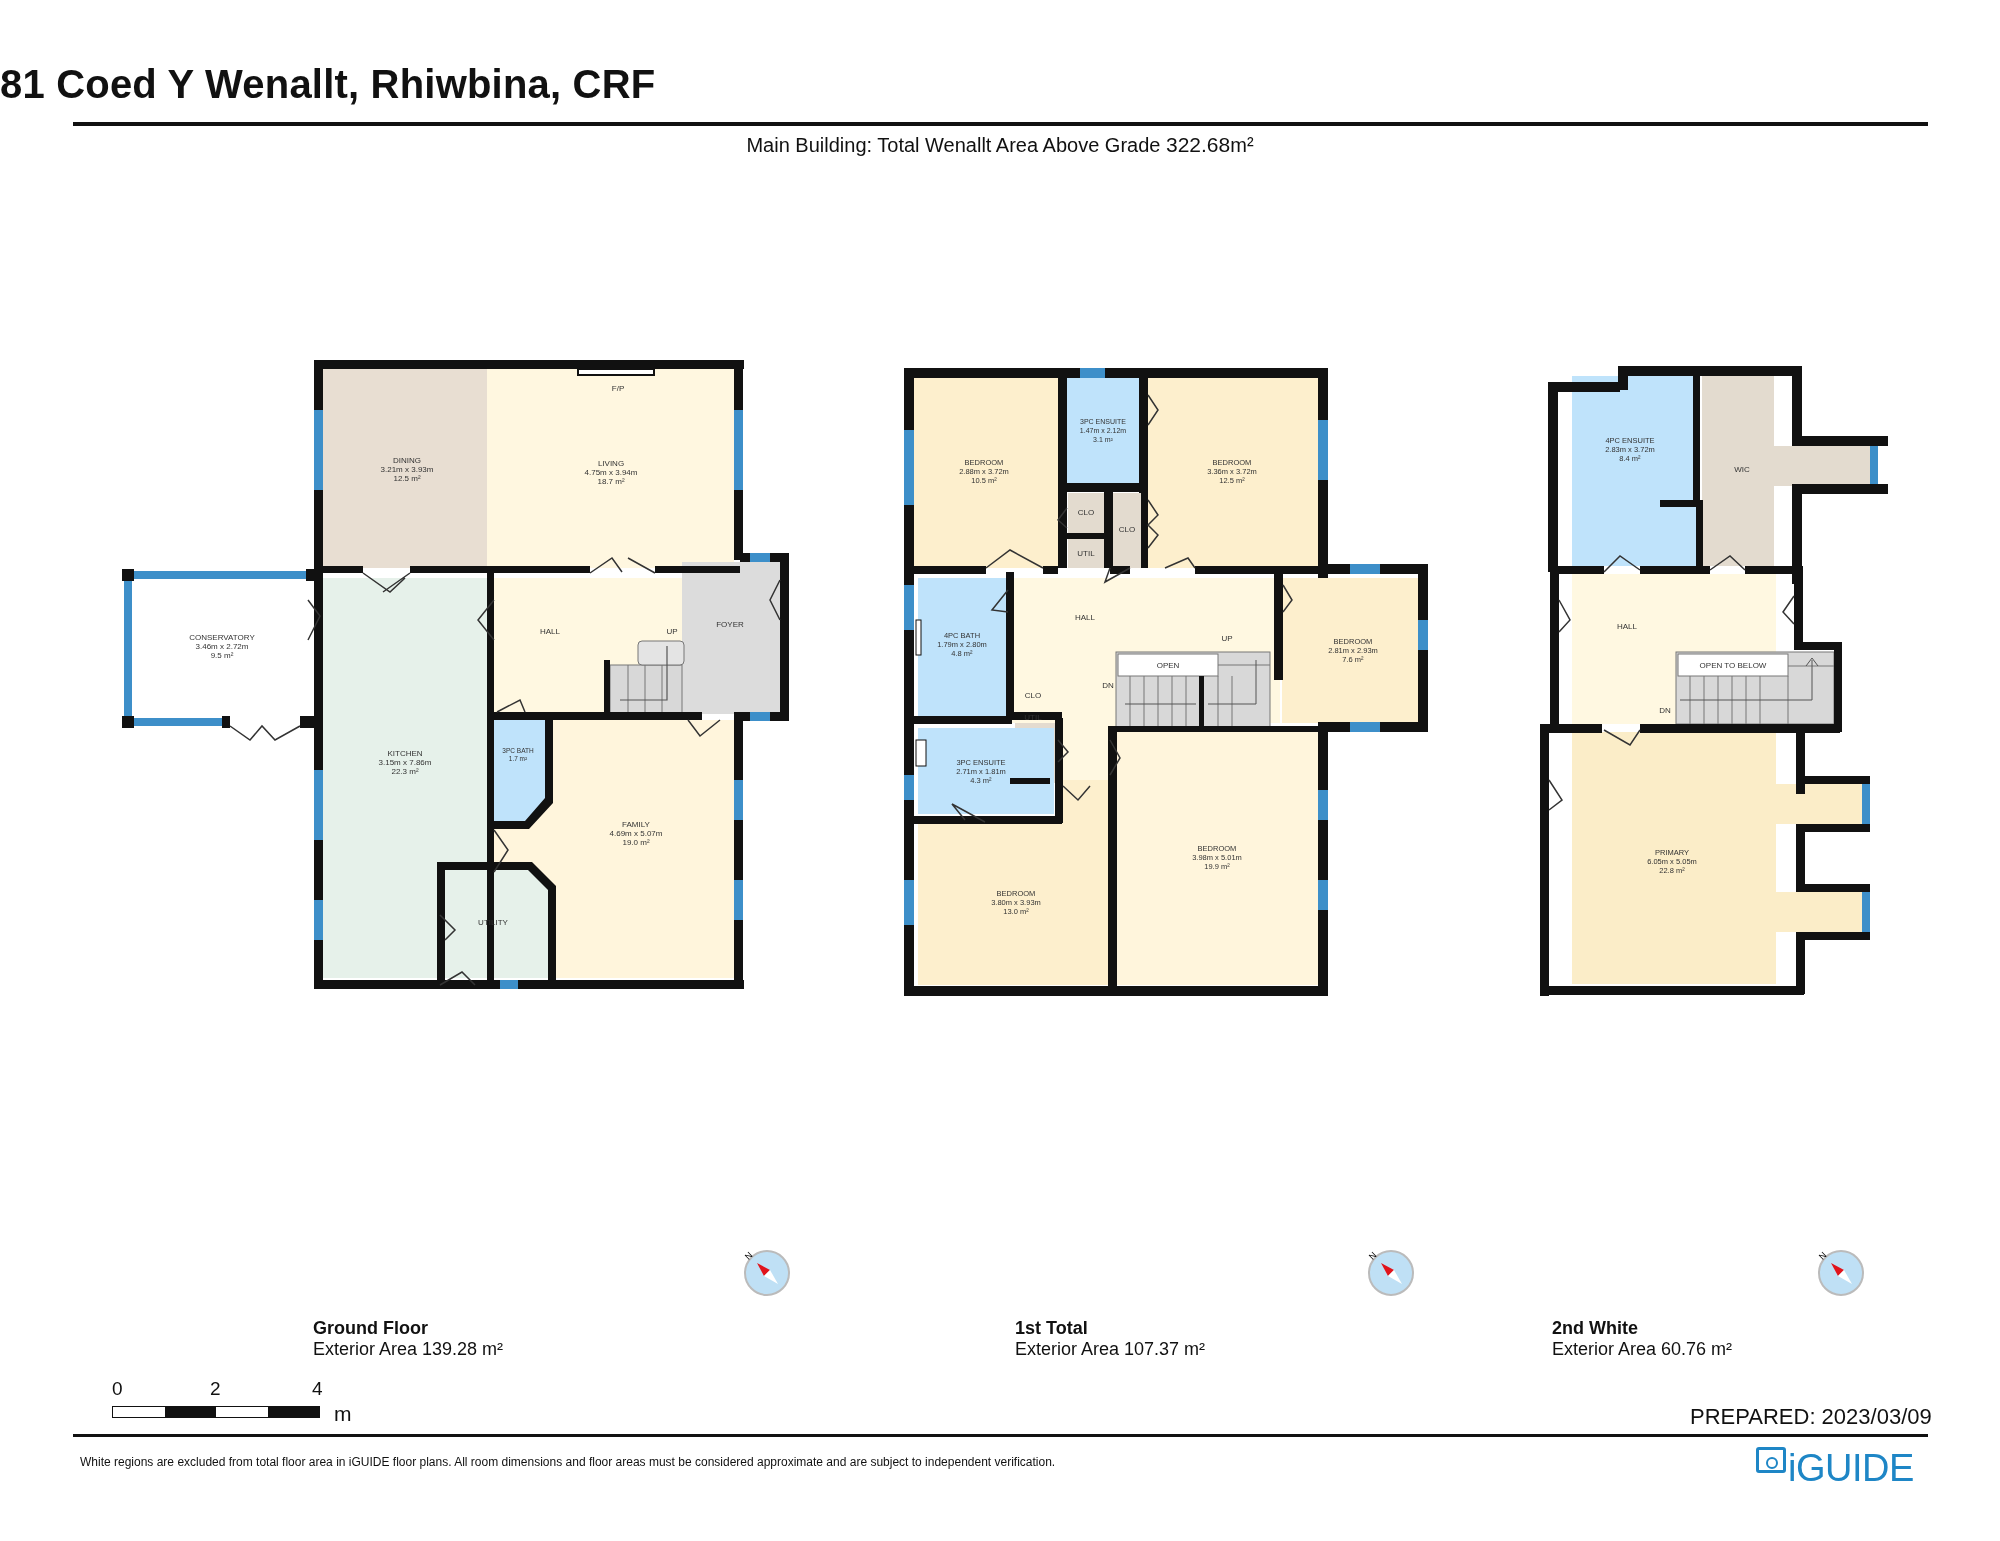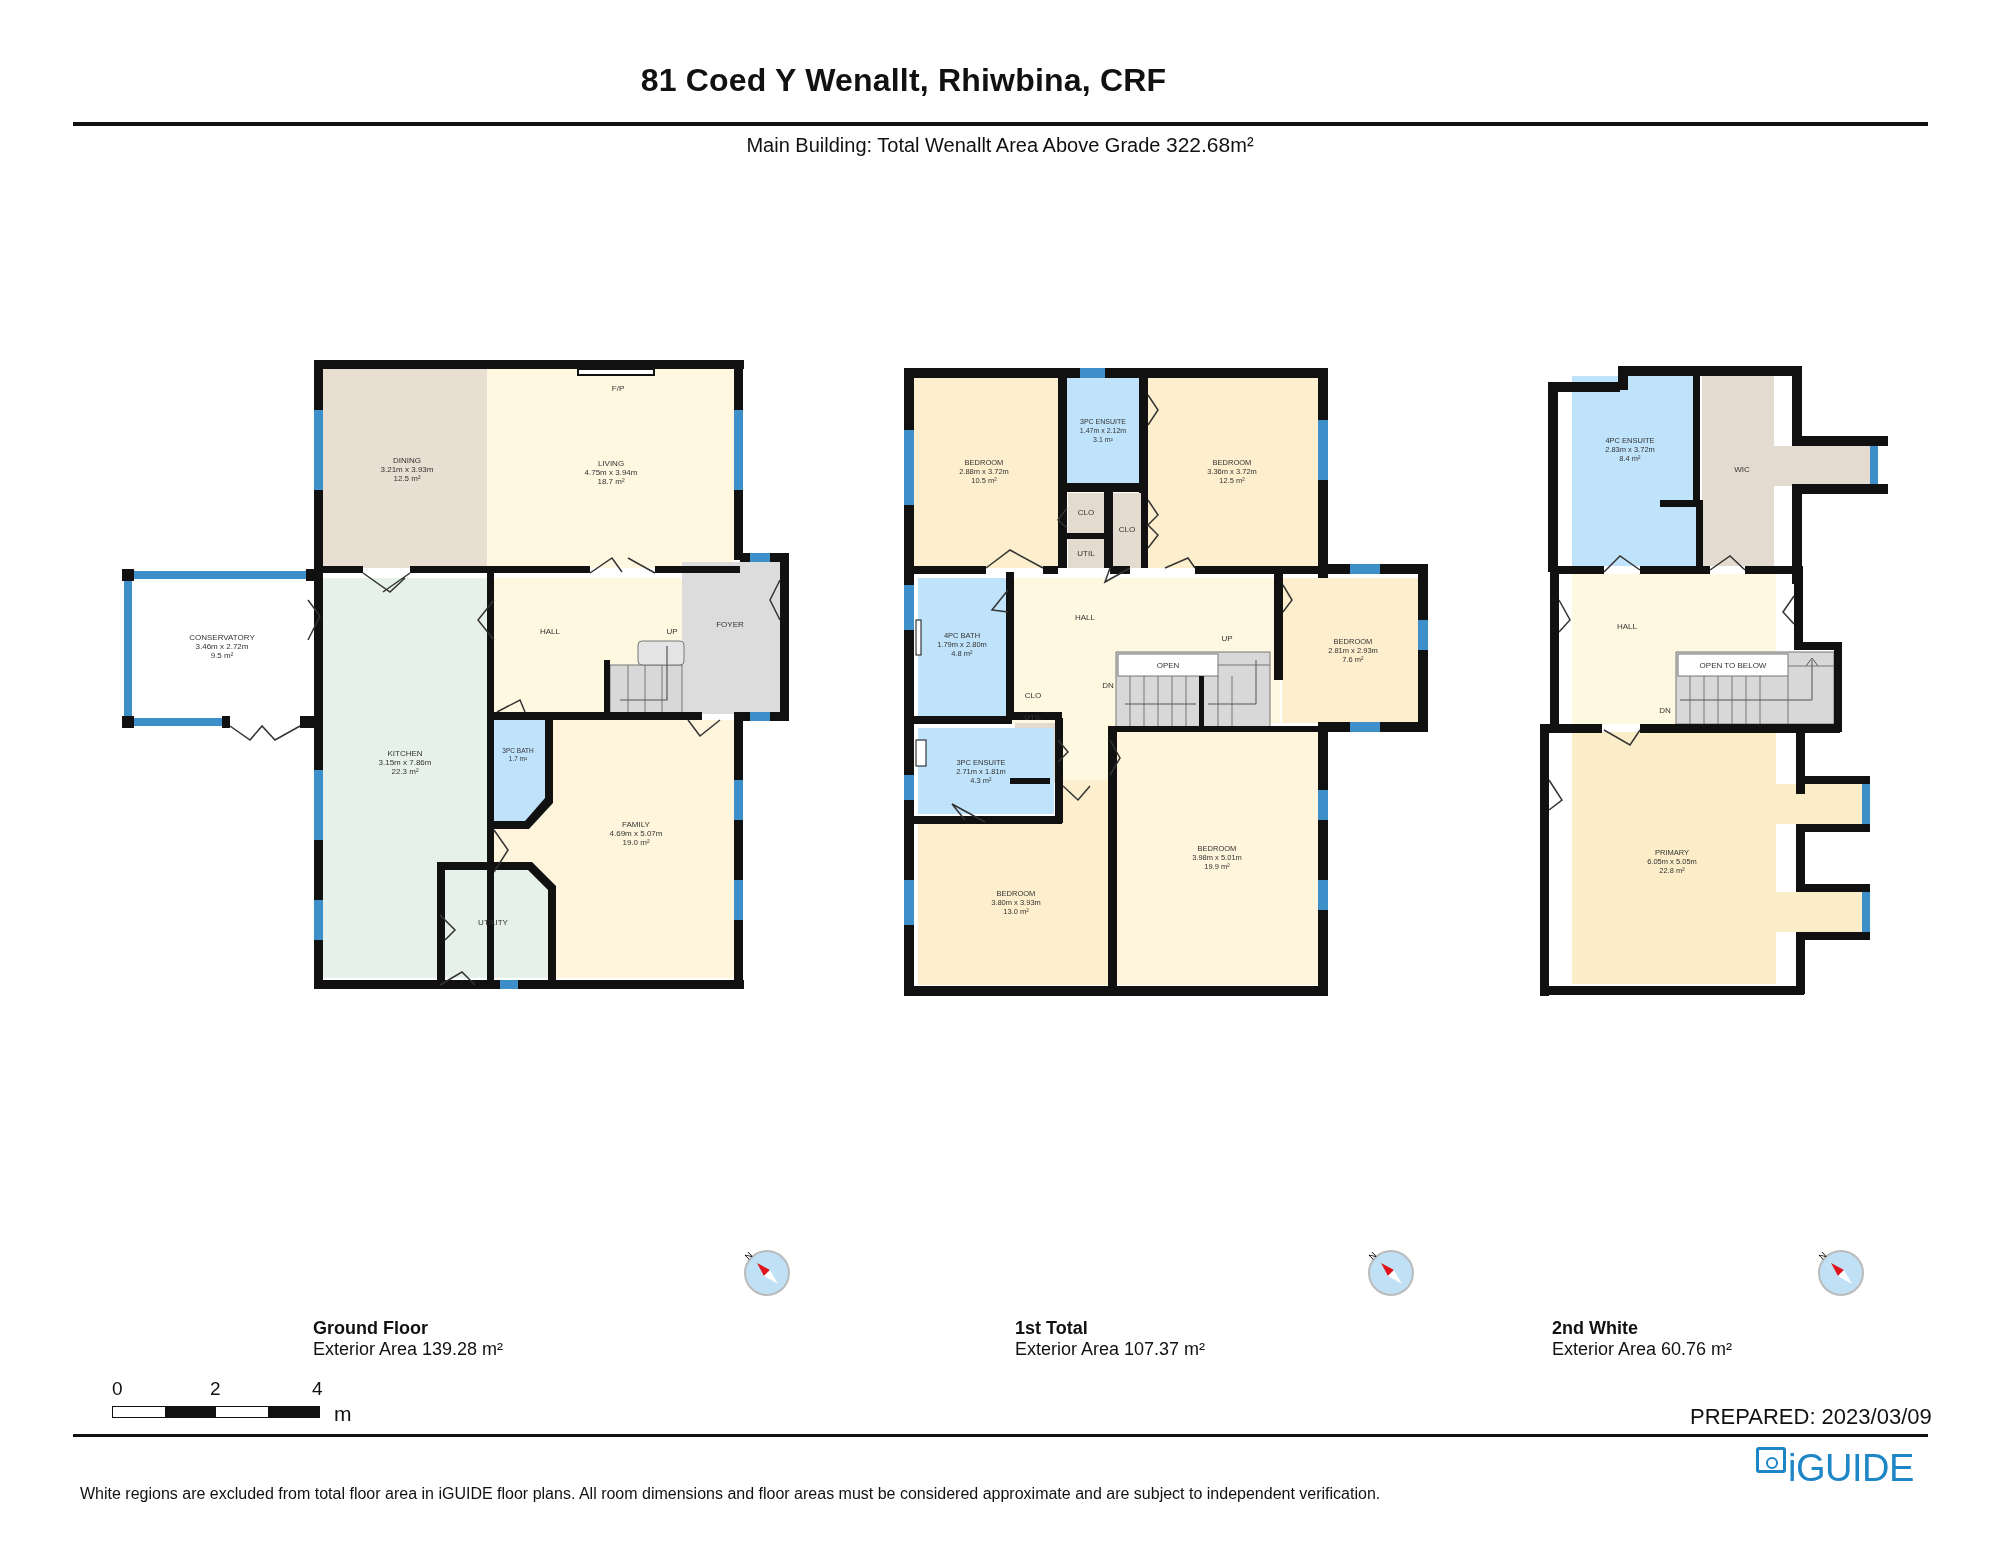--- a/index.html
+++ b/index.html
@@ -1,32 +1,32 @@
 <!DOCTYPE html>
 <html><head>
 <meta charset="utf-8">
 <style>
   html,body{margin:0;padding:0;background:#fff;}
   body{width:2000px;height:1541px;position:relative;overflow:hidden;font-family:"Liberation Sans",sans-serif;color:#111;}
-  .title{position:absolute;left:0;top:62px;width:1807px;text-align:center;font-size:32px;font-weight:bold;letter-spacing:0.2px;}
+  .title{position:absolute;left:0;top:62px;width:1807px;font-size:40px;font-weight:bold;letter-spacing:0.2px;}
   .rule{position:absolute;left:73px;width:1855px;height:4px;background:#111;}
   .subtitle{position:absolute;left:0;top:133px;width:2000px;text-align:center;font-size:20px;}
   .subtitle .num{font-size:21px;font-weight:normal;}
   svg.plan{position:absolute;left:0;top:0;}
   .rl{font-family:"Liberation Sans",sans-serif;fill:#333;text-anchor:middle;}
   .floor-label{position:absolute;text-align:left;font-size:18px;}
   .floor-label .fname{font-weight:bold;font-size:18px;display:block;}
   .scale{position:absolute;left:112px;top:1378px;}
   .scale .nums{position:relative;height:22px;font-size:19px;}
   .scale .nums span{position:absolute;top:0;}
   .scale .bar{display:flex;border:1.5px solid #111;width:206px;height:10px;margin-top:6px;}
   .scale .bar div{flex:1;}
   .scale .unit{position:absolute;left:222px;top:24px;font-size:21px;}
   .prepared{position:absolute;left:1690px;top:1404px;font-size:22px;}
-  .disclaimer{position:absolute;left:80px;top:1485px;font-size:16px;}
+  .disclaimer{position:absolute;left:80px;top:1455px;font-size:12px;}
   .logo{position:absolute;left:1756px;top:1447px;display:flex;align-items:flex-start;color:#1e86c6;font-size:38px;letter-spacing:-0.5px;}
   .logo .box{width:30px;height:26px;border:3px solid #1e86c6;border-radius:3px;position:relative;margin-right:2px;box-sizing:border-box;}
   .logo .box::after{content:"";position:absolute;left:7px;top:7px;width:8px;height:8px;border:2.5px solid #1e86c6;border-radius:50%;}
   .compass{position:absolute;width:46px;height:46px;border-radius:50%;border:2px solid #bbb;background:#bfe0f5;box-sizing:border-box;}
 </style>
 </head>
 <body>
 
 <div class="title">81 Coed Y Wenallt, Rhiwbina, CRF</div>
 <div class="rule" style="top:122px"></div>

